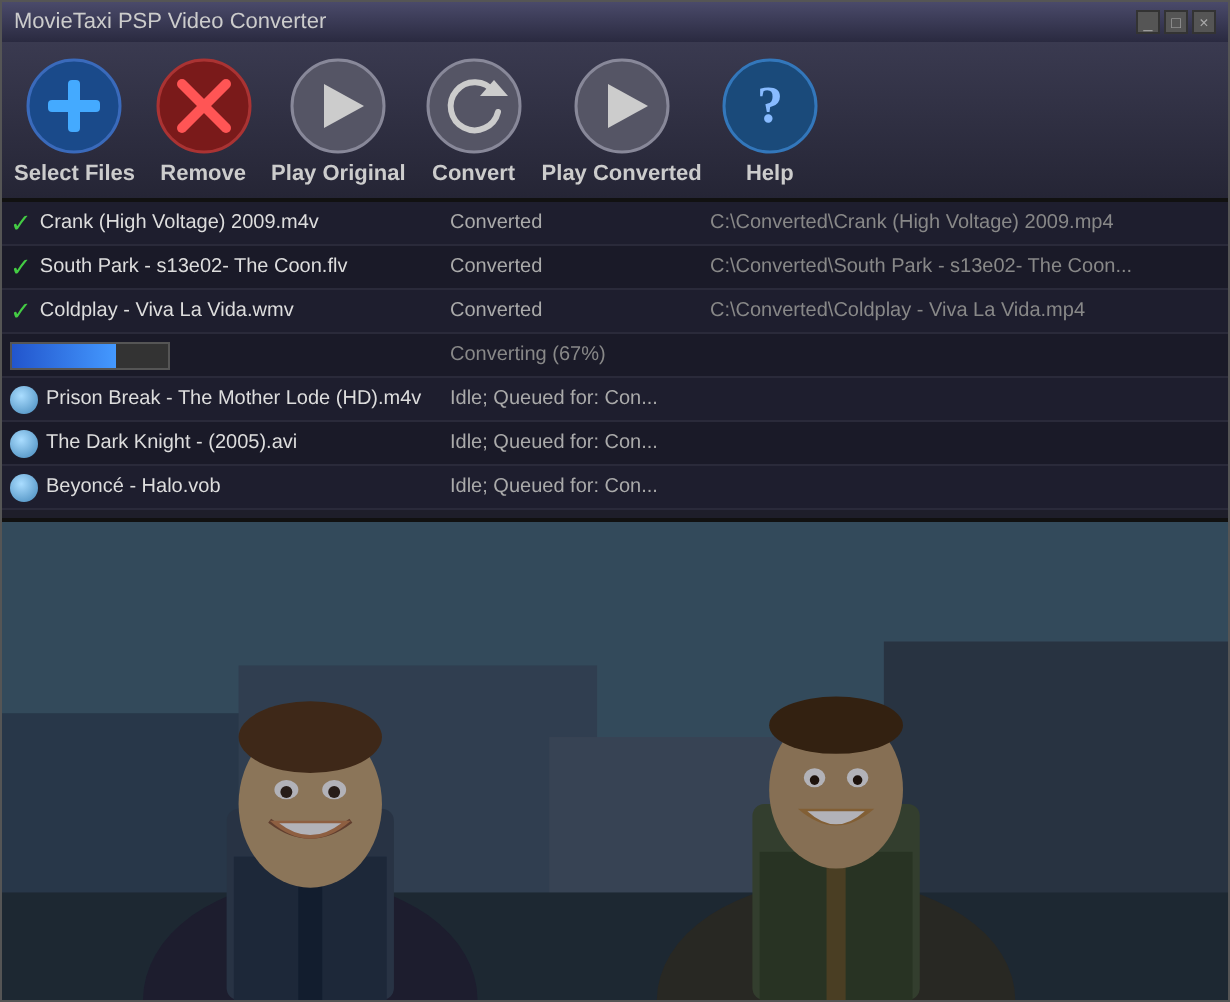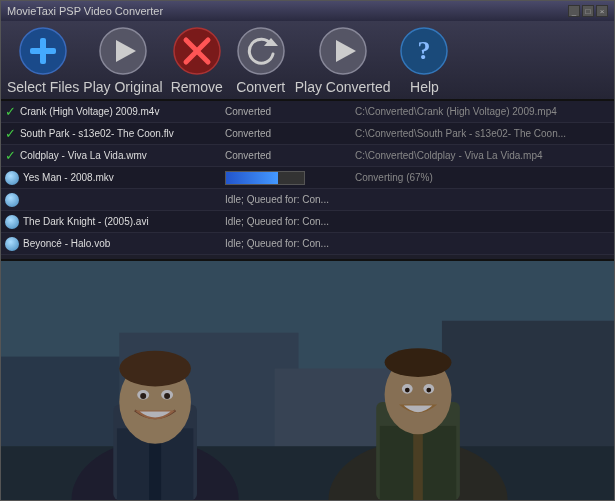--- a/index.html
+++ b/index.html
@@ -66,23 +66,24 @@
     }
     .tool-icon {
       width: 50px;
       height: 50px;
       display: flex;
       align-items: center;
       justify-content: center;
     }
     .tool-label {
       color: #ccc;
-      font-size: 14px;
+      font-size: 11px;
       text-align: right;
       white-space: nowrap;
+      font-weight: bold;
     }
     .file-list-area {
       background: #1e1e2a;
       flex: 0 0 160px;
       overflow: hidden;
       border-bottom: 2px solid #111;
     }
     .file-row {
       display: grid;
       grid-template-columns: 220px 130px 1fr;
@@ -181,42 +182,42 @@
           <rect x="22" y="12" width="6" height="26" fill="#44aaff" rx="2"></rect>
           <rect x="12" y="22" width="26" height="6" fill="#44aaff" rx="2"></rect>
         </svg>
       </div>
       <span class="tool-label">Select Files</span>
     </div>
 
     <div class="tool-item">
       <div class="tool-icon">
         <svg width="50" height="50" viewBox="0 0 50 50">
-          <circle cx="25" cy="25" r="23" fill="#555565" stroke="#888899" stroke-width="1.5"></circle>
-          <polygon points="18,14 38,25 18,36" fill="#cccccc"></polygon>
-        </svg>
-      </div>
-      <span class="tool-label">Play Original</span>
-    </div>
-
-    <div class="tool-item">
-      <div class="tool-icon">
-        <svg width="50" height="50" viewBox="0 0 50 50">
           <circle cx="25" cy="25" r="23" fill="#7a1a1a" stroke="#aa3333" stroke-width="1.5"></circle>
           <line x1="14" y1="14" x2="36" y2="36" stroke="#ff5555" stroke-width="5" stroke-linecap="round"></line>
           <line x1="36" y1="14" x2="14" y2="36" stroke="#ff5555" stroke-width="5" stroke-linecap="round"></line>
         </svg>
       </div>
       <span class="tool-label">Remove</span>
     </div>
 
     <div class="tool-item">
       <div class="tool-icon">
         <svg width="50" height="50" viewBox="0 0 50 50">
           <circle cx="25" cy="25" r="23" fill="#555565" stroke="#888899" stroke-width="1.5"></circle>
+          <polygon points="18,14 38,25 18,36" fill="#cccccc"></polygon>
+        </svg>
+      </div>
+      <span class="tool-label">Play Original</span>
+    </div>
+
+    <div class="tool-item">
+      <div class="tool-icon">
+        <svg width="50" height="50" viewBox="0 0 50 50">
+          <circle cx="25" cy="25" r="23" fill="#555565" stroke="#888899" stroke-width="1.5"></circle>
           <path d="M 35 18 A 12 12 0 1 0 37 28" fill="none" stroke="#cccccc" stroke-width="3" stroke-linecap="round"></path>
           <polygon points="35,12 42,20 28,20" fill="#cccccc"></polygon>
         </svg>
       </div>
       <span class="tool-label">Convert</span>
     </div>
 
     <div class="tool-item">
       <div class="tool-icon">
         <svg width="50" height="50" viewBox="0 0 50 50">
@@ -263,35 +264,32 @@
     <div class="file-row">
       <div class="file-name">
         <span class="check-green">✓</span>
         <span>Coldplay - Viva La Vida.wmv</span>
       </div>
       <div class="status-text">Converted</div>
       <div class="path-text">C:\Converted\Coldplay - Viva La Vida.mp4</div>
     </div>
 
     <div class="file-row">
-      <div class="file-name">
-        <div class="icon-pending"></div>
-        <span>Yes Man - 2008.mkv</span>
-      </div>
       <div class="status-text">
         <div class="progress-bar-container">
           <div class="progress-bar-fill" style="width: 67%;"></div>
         </div>
       </div>
       <div class="path-text">Converting (67%)</div>
     </div>
 
     <div class="file-row">
       <div class="file-name">
         <div class="icon-pending"></div>
+        <span>Prison Break - The Mother Lode (HD).m4v</span>
       </div>
       <div class="status-text">Idle; Queued for: Con...</div>
       <div class="path-text"></div>
     </div>
 
     <div class="file-row">
       <div class="file-name">
         <div class="icon-pending"></div>
         <span>The Dark Knight - (2005).avi</span>
       </div>

